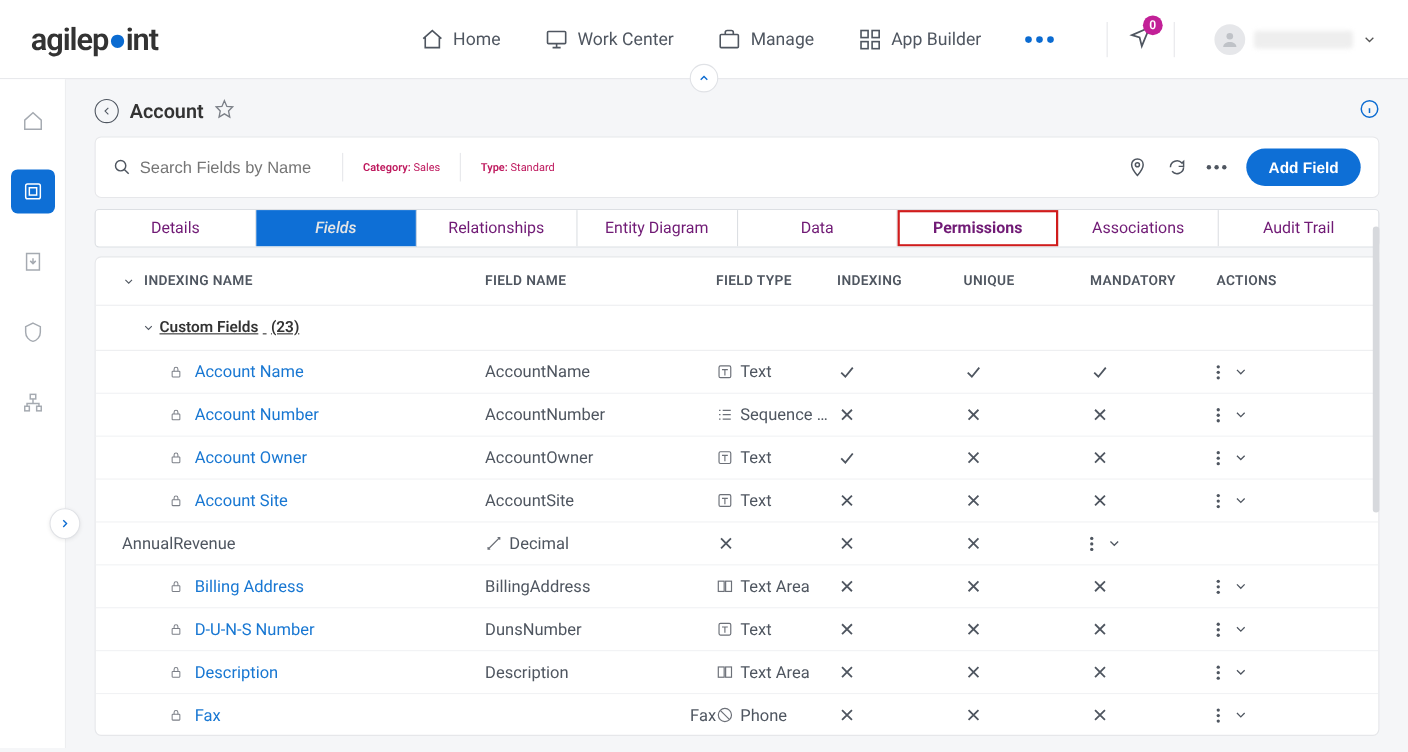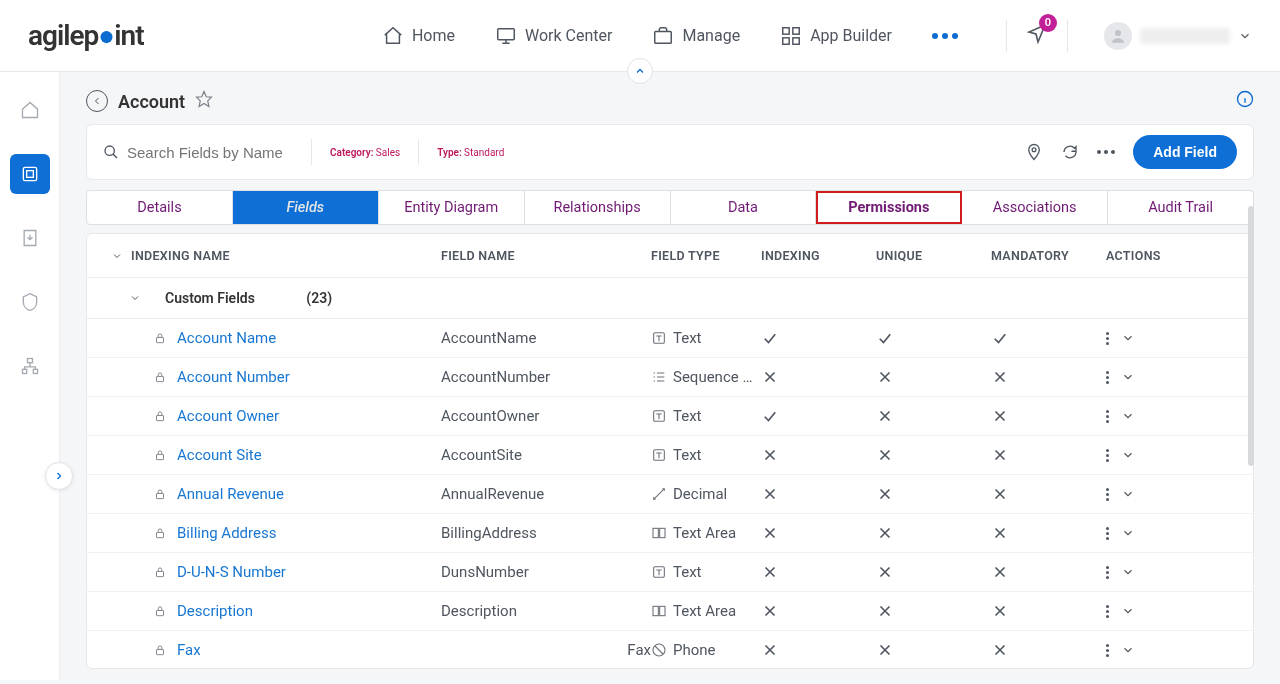--- a/index.html
+++ b/index.html
@@ -54,21 +54,21 @@
 .tabs { display: flex; border: 1px solid #dcdfe3; border-radius: 4px; overflow: hidden; margin-bottom: 8px; background: #fff; }
 .tab { flex: 1; text-align: center; padding: 8px 4px; font-size: 14.5px; color: #701a75; border-right: 1px solid #dcdfe3; cursor: pointer; }
 .tab:last-child { border-right: none; }
 .tab.active { background: #0e6fd6; color: #e5e5e5; font-weight: 500; font-style: italic; }
 .tab.highlighted { outline: 2px solid #d01c1c; outline-offset: -2px; font-weight: bold; }
 .table-wrap { background: #fff; border: 1px solid #e6e7ea; border-radius: 6px; overflow: hidden; height: 436px; }
 .thead, .row { display: grid; grid-template-columns: 330px 210px 110px 115px 115px 115px 110px; align-items: center; }
 .thead { padding: 14px 24px; font-size: 12.5px; font-weight: 600; color: #4f5660; border-bottom: 1px solid #edeef0; letter-spacing: 0.3px; }
 .thead .dcol { display: flex; align-items: center; gap: 8px; }
 .thead .dcol svg { width: 12px; height: 12px; stroke: #4f5660; fill: none; stroke-width: 2; }
-.group-row { display: flex; align-items: center; gap: 24px; padding: 12px 24px 12px 42px; font-size: 14px; font-weight: 600; color: #333; border-bottom: 1px solid #edeef0; }
+.group-row { display: flex; align-items: center; gap: 4px; padding: 12px 24px 12px 42px; font-size: 14px; font-weight: 600; color: #333; border-bottom: 1px solid #edeef0; text-decoration: underline; }
 .group-row svg { width: 12px; height: 12px; stroke: #4f5660; fill: none; stroke-width: 2; }
 .row { padding: 10px 24px; border-bottom: 1px solid #f1f2f4; font-size: 15px; color: #4f5660; }
 .row:last-child { border-bottom: none; text-align: right; }
 .cell-display { display: flex; align-items: center; gap: 10px; padding-left: 42px; }
 .cell-display svg.lock { width: 14px; height: 14px; stroke: #7b7f87; fill: none; stroke-width: 1.6; }
 .link { color: #1877d2; cursor: pointer; }
 .type-cell { display: flex; align-items: center; gap: 6px; white-space: nowrap; overflow: hidden; text-overflow: ellipsis; }
 .type-cell svg { width: 16px; height: 16px; stroke: #6c7078; fill: none; stroke-width: 1.6; flex-shrink: 0; }
 .type-cell span { overflow: hidden; text-overflow: ellipsis; }
 .mark { display: flex; justify-content: flex-start; }
@@ -232,22 +232,22 @@
             <span></span>
             <span></span>
           </div>
         <button class="add-btn">Add Field</button>
       </div>
     </div>
 
     <div class="tabs" id="tabs">
         <div class="tab">Details</div>
         <div class="tab active">Fields</div>
+        <div class="tab">Relationships</div>
         <div class="tab">Entity Diagram</div>
-        <div class="tab">Relationships</div>
         <div class="tab">Data</div>
         <div class="tab highlighted">Permissions</div>
         <div class="tab">Associations</div>
         <div class="tab">Audit Trail</div>
       </div>
 
     <div class="table-wrap">
       <div class="thead">
         <div class="dcol">
             <svg viewBox="0 0 24 24">
@@ -430,27 +430,20 @@
                 <span></span>
                 <span></span>
                 <span></span>
               </div>
               <svg viewBox="0 0 24 24">
                 <polyline points="6 9 12 15 18 9"></polyline>
               </svg>
             </div>
           </div>
           <div class="row">
-            <div class="cell-display">
-              <svg class="lock" viewBox="0 0 24 24">
-                <rect x="6" y="11" width="12" height="9" rx="1"></rect>
-                <path d="M9 11V8a3 3 0 016 0v3"></path>
-              </svg>
-              <span class="link">Annual Revenue</span>
-            </div>
             <div>AnnualRevenue</div>
             <div class="type-cell">
               <svg viewBox="0 0 24 24">
                 <path d="M4 20l16-16M17 4h3v3M7 20H4v-3"></path>
               </svg>
               <span>Decimal</span>
             </div>
             <div class="mark">
               <svg viewBox="0 0 24 24">
                 <path d="M6 6l12 12M18 6L6 18"></path>

